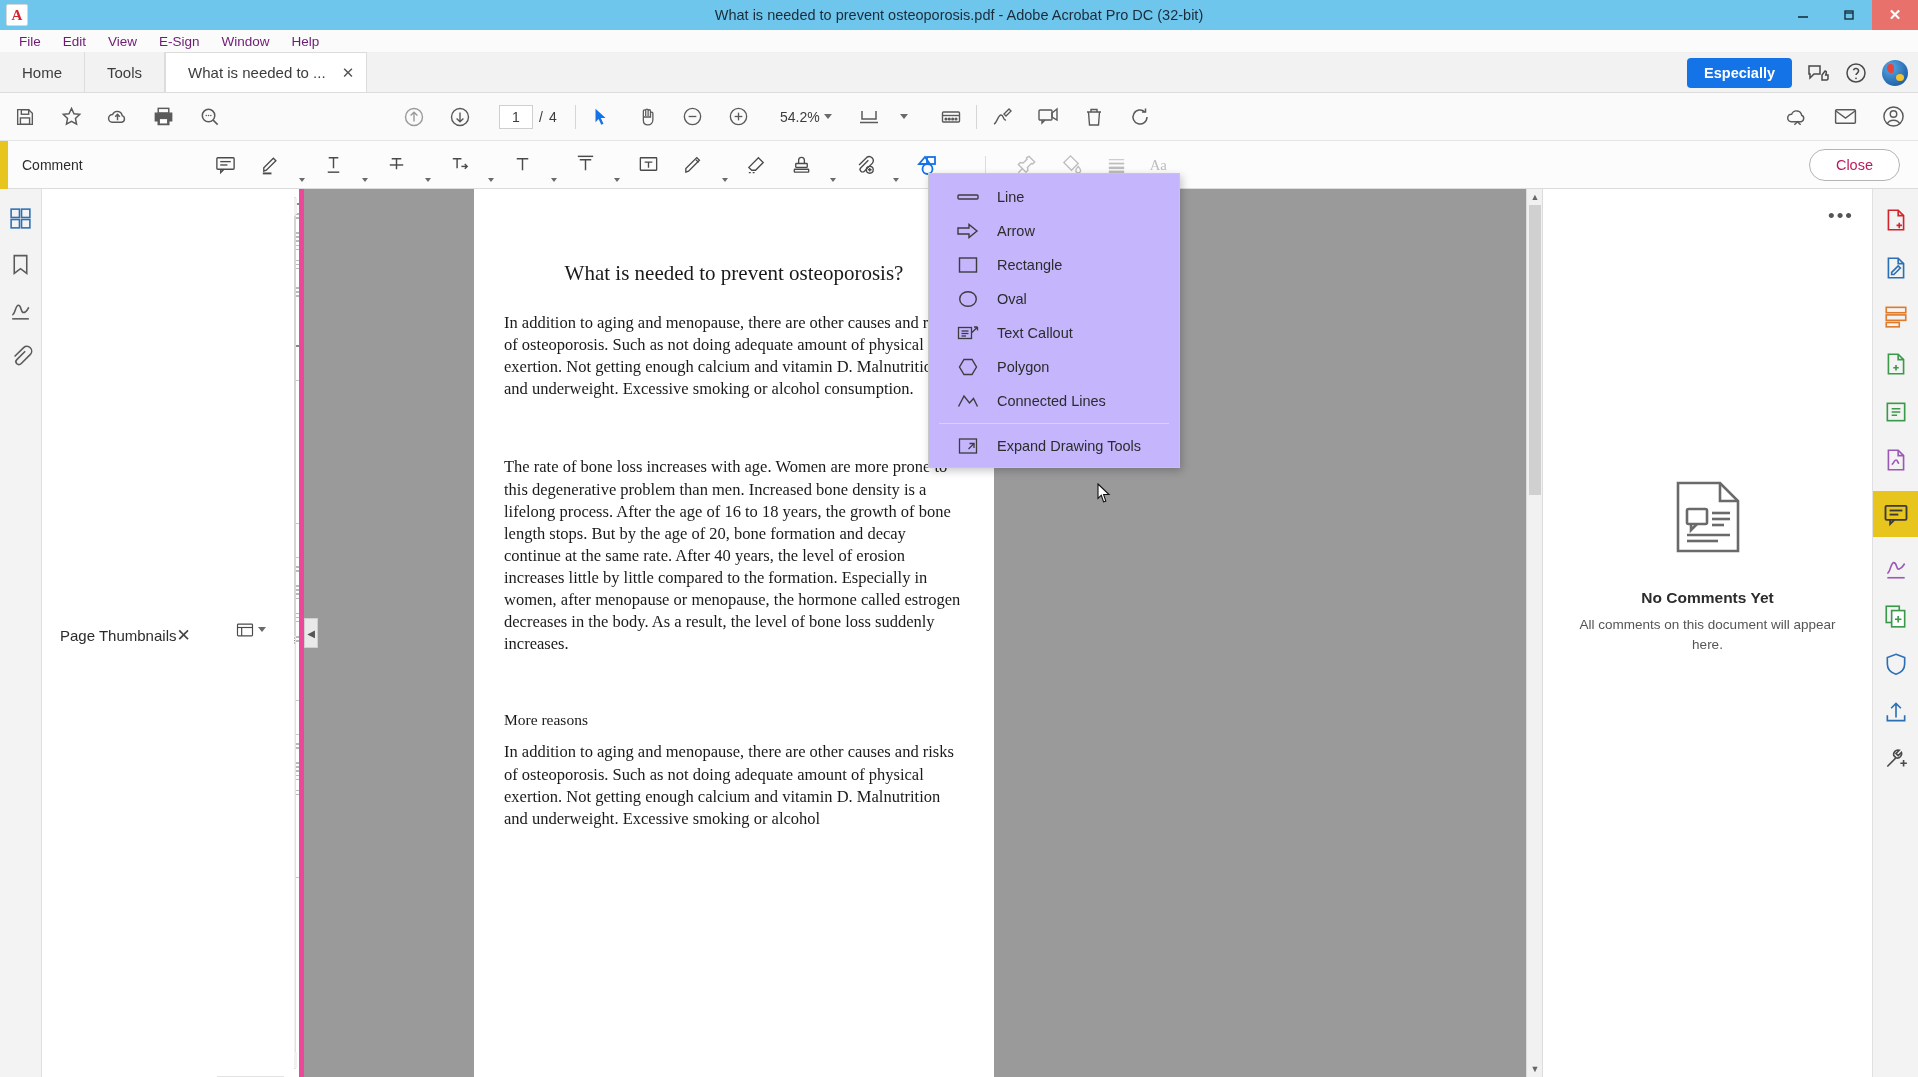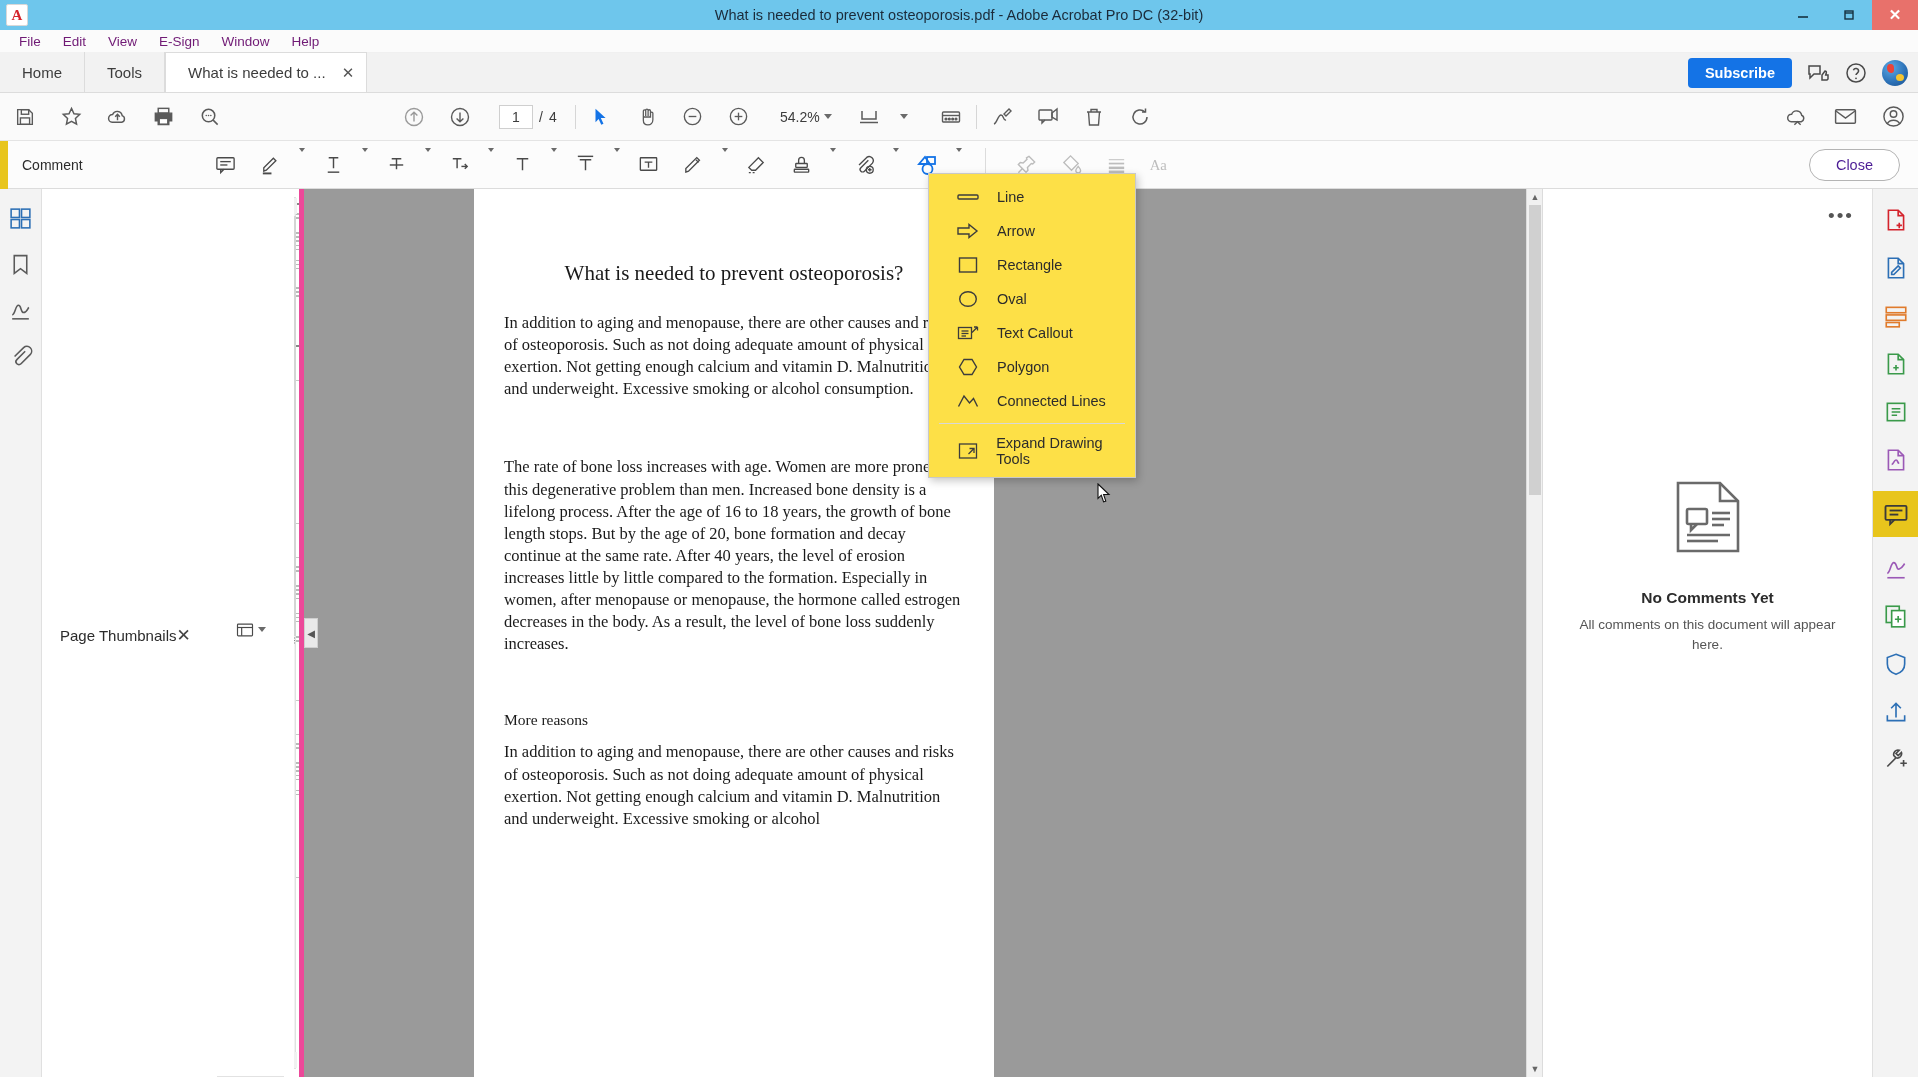--- a/index.html
+++ b/index.html
@@ -103,32 +103,32 @@
   .caret { width: 0; height: 0; border-left: 4px solid transparent; border-right: 4px solid transparent; border-top: 5px solid #6a6a6a; }
   .tb-right { position: absolute; right: 10px; display: flex; align-items: center; gap: 18px; }
 
   
   .commentbar {
     height: 48px; background: #fcfcfc; display: flex; align-items: center;
     flex: 0 0 48px; border-bottom: 1px solid #dcdcdc; position: relative;
   }
   .yellow-tab { width: 8px; height: 48px; background: #e8c51c; }
   .comment-label { font-size: 14px; color: #2c2c2c; padding-left: 14px; min-width: 200px; }
-  .ct-tools { display: flex; align-items: flex-start; gap: 11px; }
+  .ct-tools { display: flex; align-items: flex-end; gap: 11px; }
   .ct-icon {
     width: 34px; height: 34px; display: flex; align-items: center; justify-content: center;
     color: #4a4a4a; border-radius: 3px; position: relative;
   }
   .ct-icon.active { color: #1473e6; }
   .ct-icon.disabled { color: #bdbdbd; }
   .ct-caret { width: 0; height: 0; border-left: 3.5px solid transparent; border-right: 3.5px solid transparent; border-top: 4.5px solid #6a6a6a; margin-left: 1px; }
   .ct-sep { width: 1px; height: 26px; background: #dcdcdc; margin: 0 12px; }
   .close-btn {
     position: absolute; right: 18px; border: 1px solid #b4b4b4; border-radius: 16px;
-    background: #fff; font-size: 14.5px; color: #4c1d95; padding: 7px 26px;
+    background: #fff; font-size: 14.5px; color: #be185d; padding: 7px 26px;
   }
 
   
   .body { flex: 1 1 auto; display: flex; position: relative; min-height: 0; background: #fff; }
 
   
   .leftrail {
     width: 42px; background: #f3f3f3; border-right: 1px solid #e0e0e0;
     display: flex; flex-direction: column; align-items: center; padding-top: 14px; gap: 16px;
   }
@@ -222,22 +222,22 @@
   
   .rightrail {
     width: 46px; background: #f3f3f3; border-left: 1px solid #e0e0e0;
     display: flex; flex-direction: column; align-items: center; padding-top: 14px; gap: 14px;
   }
   .rr-icon { width: 34px; height: 34px; display: flex; align-items: center; justify-content: center; color: #4a4a4a; }
   .rr-icon.active { background: #e8c51c; width: 46px; height: 46px; color: #3a3a3a; }
 
   
   .dropdown {
-    position: absolute; left: 928px; top: 173px; width: 208px;
-    background: #fde047; border: 1px solid #c8c8c8;
+    position: absolute; left: 928px; top: 173px; width: 252px;
+    background: #c4b5fd; border: 1px solid #c8c8c8;
     box-shadow: 2px 3px 8px rgba(0,0,0,0.22); z-index: 50; padding: 6px 0 4px;
   }
   .dd-item {
     display: flex; align-items: center; gap: 18px; padding: 6px 0 6px 28px;
     font-size: 14.5px; color: #2c2c2c;
   }
   .dd-ic { width: 22px; height: 22px; display: flex; align-items: center; justify-content: center; color: #3c3c3c; }
   .dd-sep { height: 1px; background: #d8d8d8; margin: 5px 10px; }
 </style>
 </head>
@@ -274,21 +274,21 @@
   </div>
 
   <div class="tabbar">
     <div class="tab">Home</div>
     <div class="tab">Tools</div>
     <div class="tab doc">
       <span>What is needed to ...</span>
       <span class="tab-close">✕</span>
     </div>
     <div class="tabbar-right">
-      <button class="subscribe-btn">Subscribe</button>
+      <button class="subscribe-btn">Especially</button>
       <div class="icon-btn">
         <svg width="24" height="24" viewBox="0 0 24 24" fill="none" stroke="#4a4a4a" stroke-width="1.5">
           <path d="M3 5h11v8H8l-4 4v-4H3z"></path>
             <path d="M16 19v-5l3-4c1 0 1.6.8 1.3 1.7L19.7 14H22v4l-1 1z"></path>
         </svg>
       </div>
       <div class="icon-btn">
         <svg width="24" height="24" viewBox="0 0 24 24" fill="none" stroke="#4a4a4a" stroke-width="1.5">
           <circle cx="12" cy="12" r="9"></circle>
             <path d="M9.4 9.2a2.7 2.7 0 0 1 5.2.9c0 1.8-2.6 2.1-2.6 3.9"></path>

